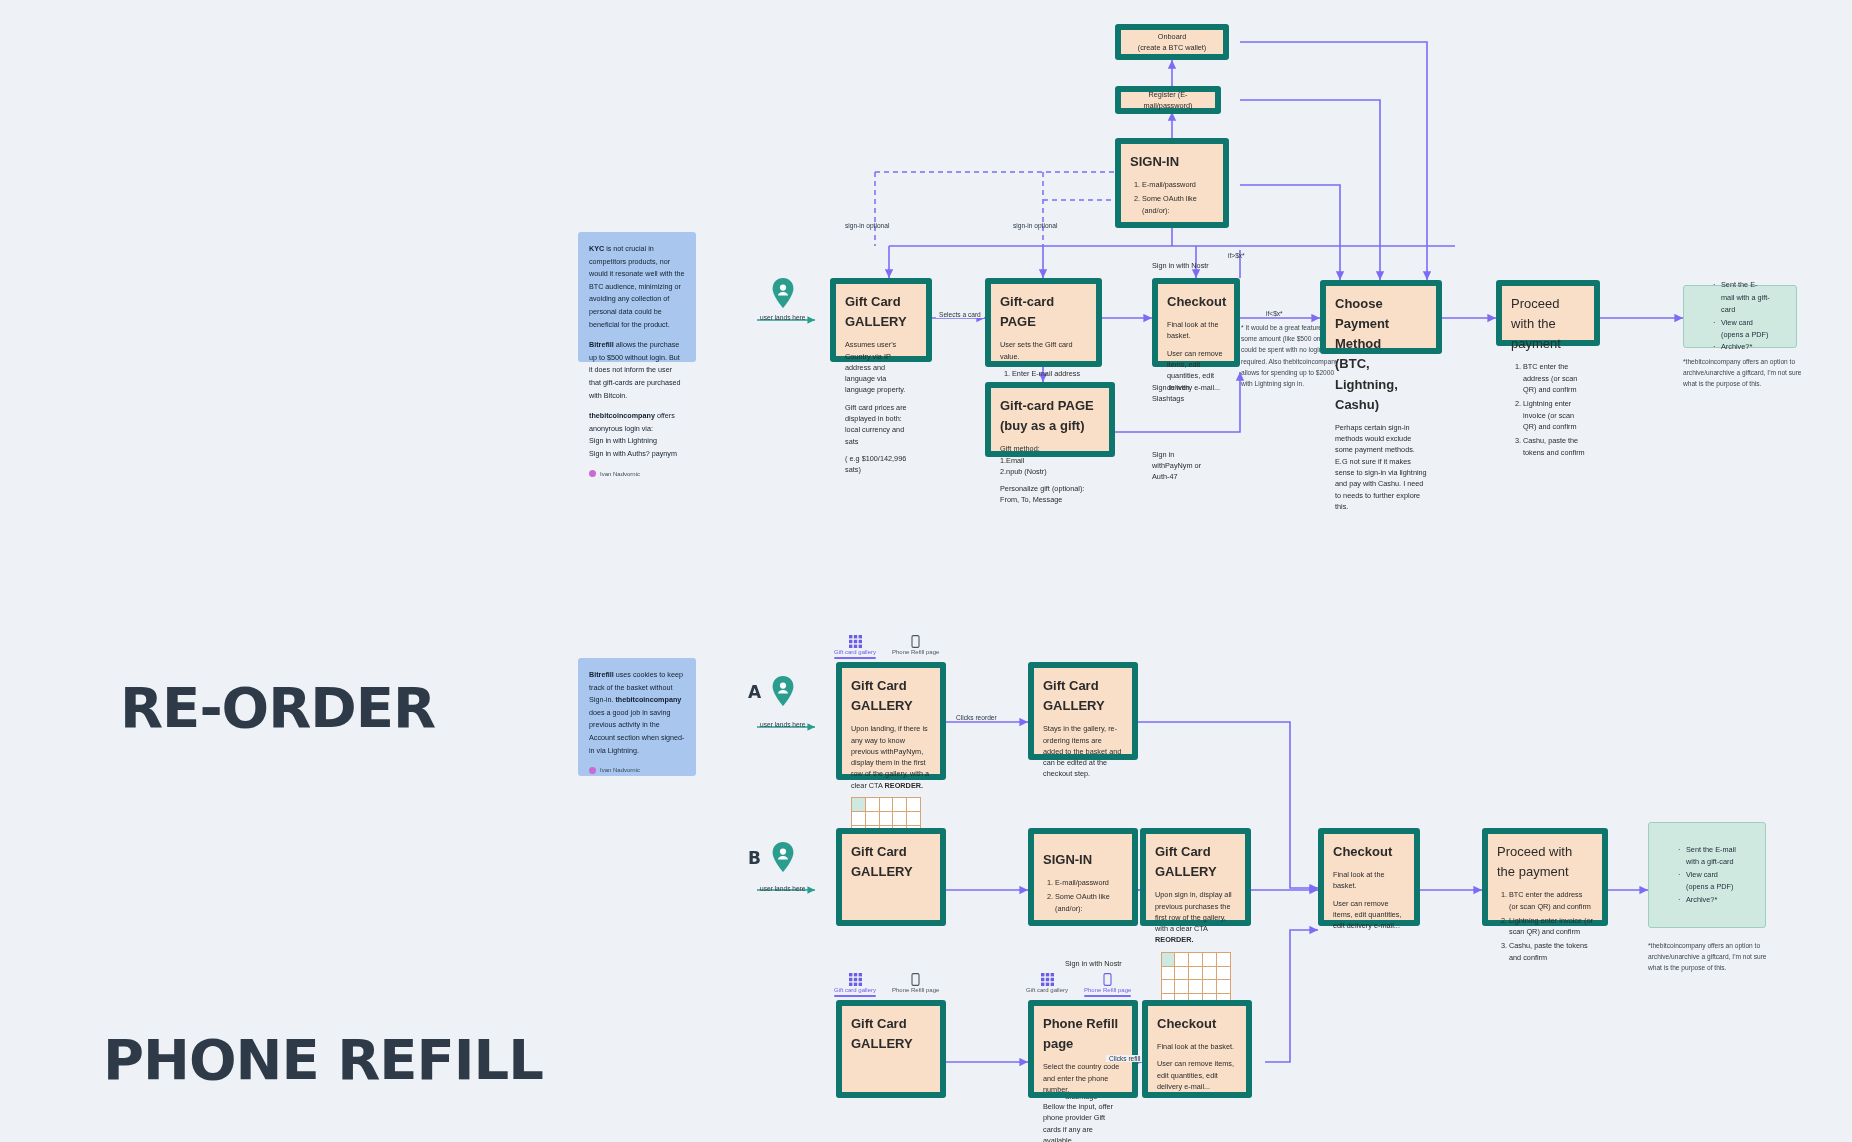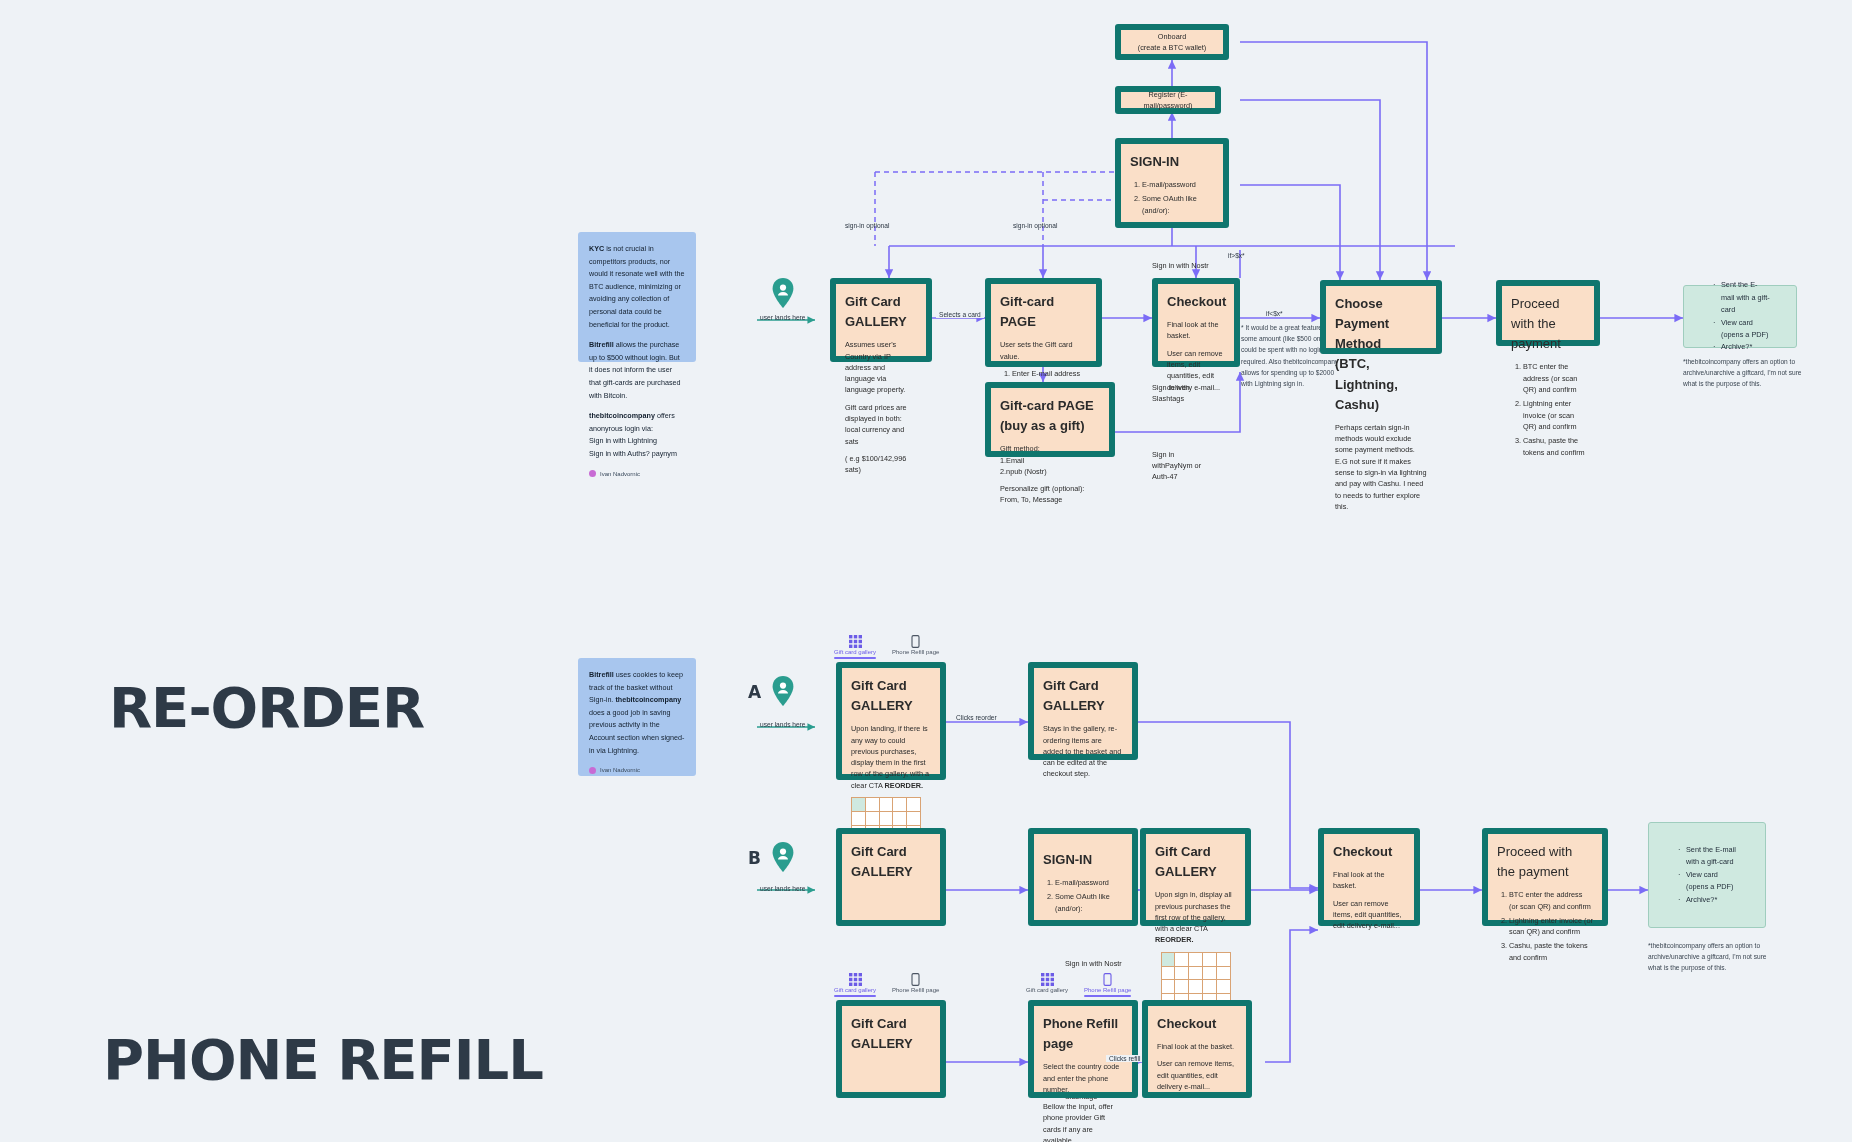--- a/index.html
+++ b/index.html
@@ -194,21 +194,21 @@
       <path d="M1043,200 L1118,200"></path>
     </g>
 
     <g fill="none" stroke="#2a9d8f" stroke-width="1.4">
       <path d="M757,320 L815,320" marker-end="url(#ahg)"></path>
       <path d="M757,727 L815,727" marker-end="url(#ahg)"></path>
       <path d="M757,890 L815,890" marker-end="url(#ahg)"></path>
     </g>
   </svg>
 
-  <div class="abs section-title" style="left:109px; top:678px;">RE-ORDER</div>
+  <div class="abs section-title" style="left:120px; top:678px;">RE-ORDER</div>
   <div class="abs section-title" style="left:103px; top:1030px;">PHONE REFILL</div>
 
   <div class="abs bluenote" style="left:578px; top:232px; width:118px; height:130px;">
     <p><b>KYC</b><span> is not crucial in competitors products, nor would it resonate well with the BTC audience, minimizing or avoiding any collection of personal data could be beneficial for the product.</span></p>
     <p><b>Bitrefill</b><span> allows the purchase up to $500 without login. But it does not inform the user that gift-cards are purchased with Bitcoin.</span></p>
     <p><b>thebitcoincompany</b><span> offers anonyrous login via:</span><br><span>Sign in with Lightning</span><br><span>Sign in with Auths? paynym</span></p>
     <div class="note-author">
       <span class="note-avatar"></span>
       <span>Ivan Nadvornic</span>
     </div>
@@ -366,21 +366,21 @@
           </svg>
       </span>
       <span class="lbl">Phone Refill page</span>
       <span class="bar"></span>
     </div>
   </div>
 
   <div class="abs card" style="left:836px; top:662px; width:110px; height:118px;">
     <span class="ttl">Gift Card GALLERY</span>
     <p>
-      <span>Upon landing, if there is any way to could previous purchases, display them in the first row of the gallery, with a clear CTA </span><b>REORDER.</b>
+      <span>Upon landing, if there is any way to know previous withPayNym, display them in the first row of the gallery, with a clear CTA </span><b>REORDER.</b>
     </p>
     <div class="grid" style="margin-top:6px;">
       <i class="hi"></i>
         <i></i>
         <i></i>
         <i></i>
         <i></i>
       <i></i>
         <i></i>
         <i></i>

